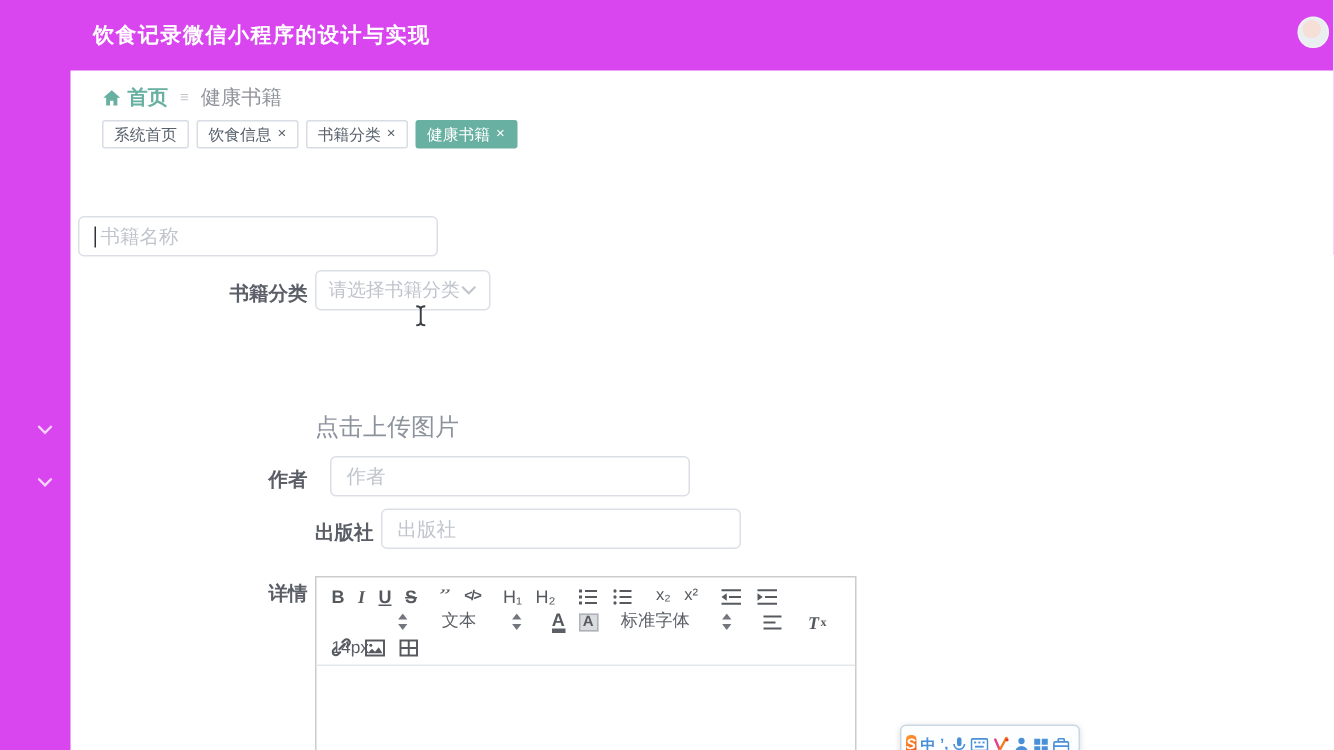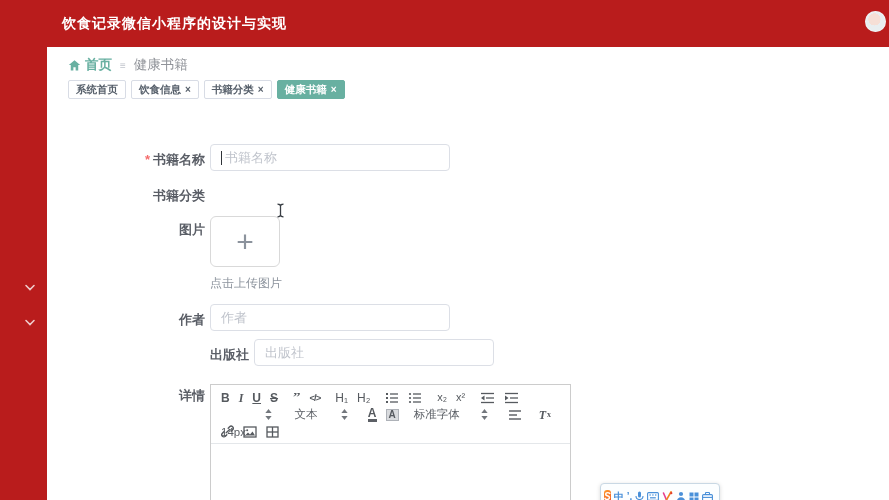--- a/index.html
+++ b/index.html
@@ -1,18 +1,18 @@
 <!DOCTYPE html>
 <html><head>
 <meta charset="utf-8">
 <style>
   * { margin:0; padding:0; box-sizing:border-box; }
   html,body { width:889px; height:500px; overflow:hidden; }
   body { font-family:"Liberation Sans", sans-serif; }
-  .screen { position:relative; width:889px; height:500px; background:#b91c1c; overflow:hidden; }
+  .screen { position:relative; width:889px; height:500px; background:#d946ef; overflow:hidden; }
 
   
   .app-title { position:absolute; left:62px; top:15px; color:#fff; font-size:14px; font-weight:700; letter-spacing:1px; }
   .avatar { position:absolute; left:865px; top:11px; width:21px; height:21px; border-radius:50%;
             background:radial-gradient(circle at 45% 40%, #f6dfd6 0 35%, #e9eef0 36% 100%);
             box-shadow:0 0 0 1px rgba(255,255,255,.35) inset; }
 
   
   .side-chevron { position:absolute; left:23px; width:14px; height:10px; opacity:.85; cursor:pointer; }
 
@@ -23,41 +23,41 @@
   .breadcrumb { position:absolute; left:21px; top:9px; display:flex; align-items:center; font-size:13.5px; }
   .crumb-home { display:flex; align-items:center; color:#68b0a1; font-weight:700; cursor:pointer; }
   .crumb-home svg { margin-right:4px; }
   .crumb-sep { color:#c0c4cc; font-size:10px; margin:0 8px; }
   .crumb-current { color:#909399; }
 
   
   .tabs { position:absolute; left:21px; top:33px; display:flex; }
   .chip { display:inline-flex; align-items:center; height:19px; padding:0 7px; margin-right:5px;
           border:1px solid #d8dce5; border-radius:2px; background:#fff; color:#57606b;
-          font-size:10.5px; cursor:pointer; white-space:nowrap;font-weight:bold; }
+          font-size:10.5px; cursor:pointer; white-space:nowrap; }
   .chip .close { margin-left:4px; font-size:10px; color:inherit; cursor:pointer; }
   .chip.active { background:#68b0a1; border-color:#68b0a1; color:#fff; }
 
   
   .form-row { position:absolute; left:0; display:flex; }
   .f-label { width:158px; text-align:right; font-size:13px; color:#5a5e66; font-weight:600;
              padding-top:7px; }
   .req { color:#f56c6c; margin-right:3px; font-weight:700; }
   .ctrl { margin-left:5px; }
   .input { position:relative; width:240px; height:27px; border:1px solid #dcdfe6; border-radius:4px;
            background:#fff; display:flex; align-items:center; padding:0 10px; font-size:13px;
            color:#c0c4cc; cursor:text; }
   .caret { width:1px; height:14px; background:#2f3338; margin-right:3px; }
   .select { width:117px; height:27px; border:1px solid #dcdfe6; border-radius:4px; background:#fff;
             display:flex; align-items:center; justify-content:space-between; padding:0 8px;
             font-size:12.5px; color:#c0c4cc; cursor:pointer; }
   .upload-box { width:70px; height:51px; border:1px solid #d9d9d9; border-radius:6px; background:#fff;
                 display:flex; align-items:center; justify-content:center; cursor:pointer;
                 color:#8c939d; font-size:30px; font-weight:200; line-height:1; }
-  .upload-hint { position:absolute; left:163px; top:228px; font-size:12px; color:#8c939d; }
+  .upload-hint { position:absolute; left:163px; top:228px; font-size:16px; color:#8c939d; }
 
   
   .editor { width:361px; height:170px; border:1px solid #ccc; background:#fff; }
   .toolbar { padding:5px 10px 4px; border-bottom:1px solid #e4e7ea; color:#565a5f; }
   .tb-row { display:flex; align-items:center; height:15px; margin-bottom:2px; }
   .tb { display:inline-flex; align-items:center; margin-right:9px; font-size:12px; cursor:pointer;
         color:#565a5f; line-height:1; }
   .tb.gap { margin-right:15px; }
   .tb.b { font-weight:800; }
   .tb.i { font-style:italic; font-family:"Liberation Serif", serif; font-weight:700; }
@@ -130,40 +130,39 @@
         <span>书籍分类</span>
         <span class="close">×</span>
       </span>
       <span class="chip active">
         <span>健康书籍</span>
         <span class="close">×</span>
       </span>
     </div>
 
     <div class="form-row" style="top:97px;">
-      <div class="f-label"><span class="req">*</span><span>书籍名称</span></div>
       <div class="ctrl input">
         <span class="caret"></span>
         <span>书籍名称</span>
       </div>
     </div>
 
     <div class="form-row" style="top:133px;">
       <div class="f-label">书籍分类</div>
-    </div>
-
-    <div class="form-row" style="top:169px;">
-      <div class="f-label" style="padding-top:5px;">图片</div>
-      <div class="ctrl upload-box">
-        <span>+</span>
-      </div>
-    </div>
+      <div class="ctrl select">
+        <span>请选择书籍分类</span>
+        <svg width="11" height="7" viewBox="0 0 11 7">
+            <path d="M1.5 1.5 L5.5 5.5 L9.5 1.5" stroke="#c0c4cc" stroke-width="1.4" fill="none" stroke-linecap="round"></path>
+          </svg>
+      </div>
+    </div>
+
     <div class="upload-hint">点击上传图片</div>
 
-    <div class="form-row" style="top:257px;">
+    <div class="form-row" style="top:257px;gap:10px;">
       <div class="f-label">作者</div>
       <div class="ctrl input">
         <span>作者</span>
       </div>
     </div>
 
     <div class="form-row" style="top:292px;padding-left:44px;">
       <div class="f-label">出版社</div>
       <div class="ctrl input">
         <span>出版社</span>

